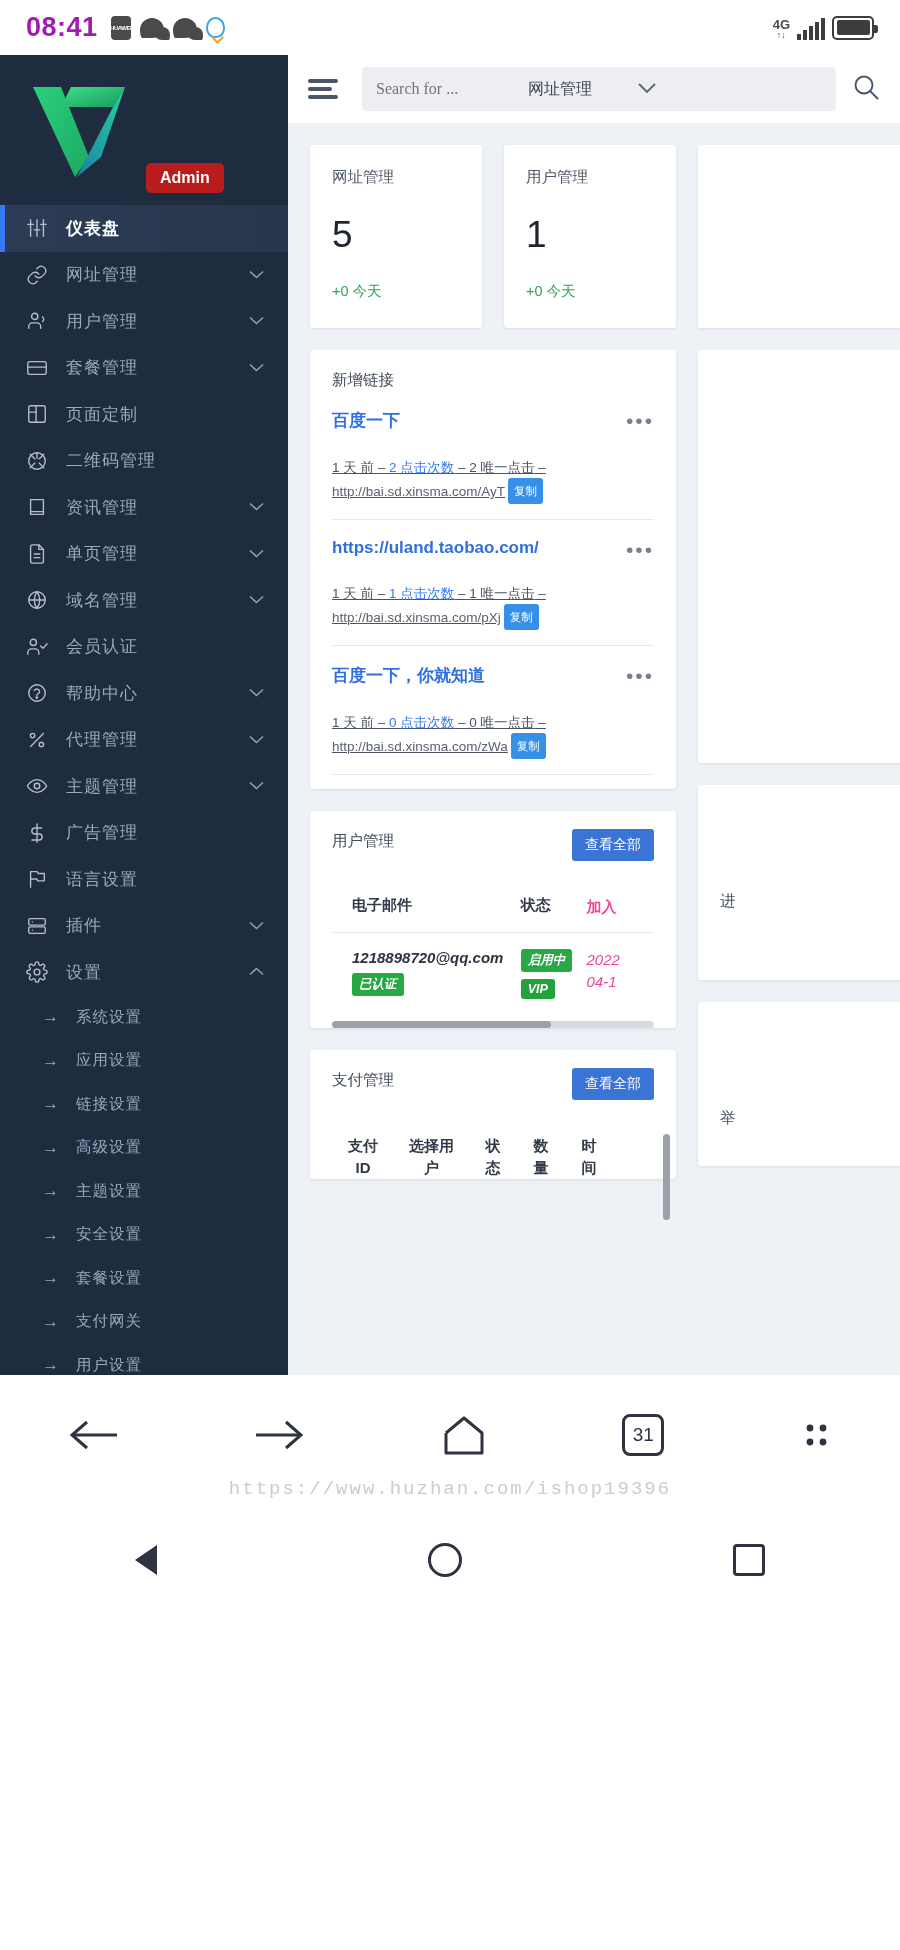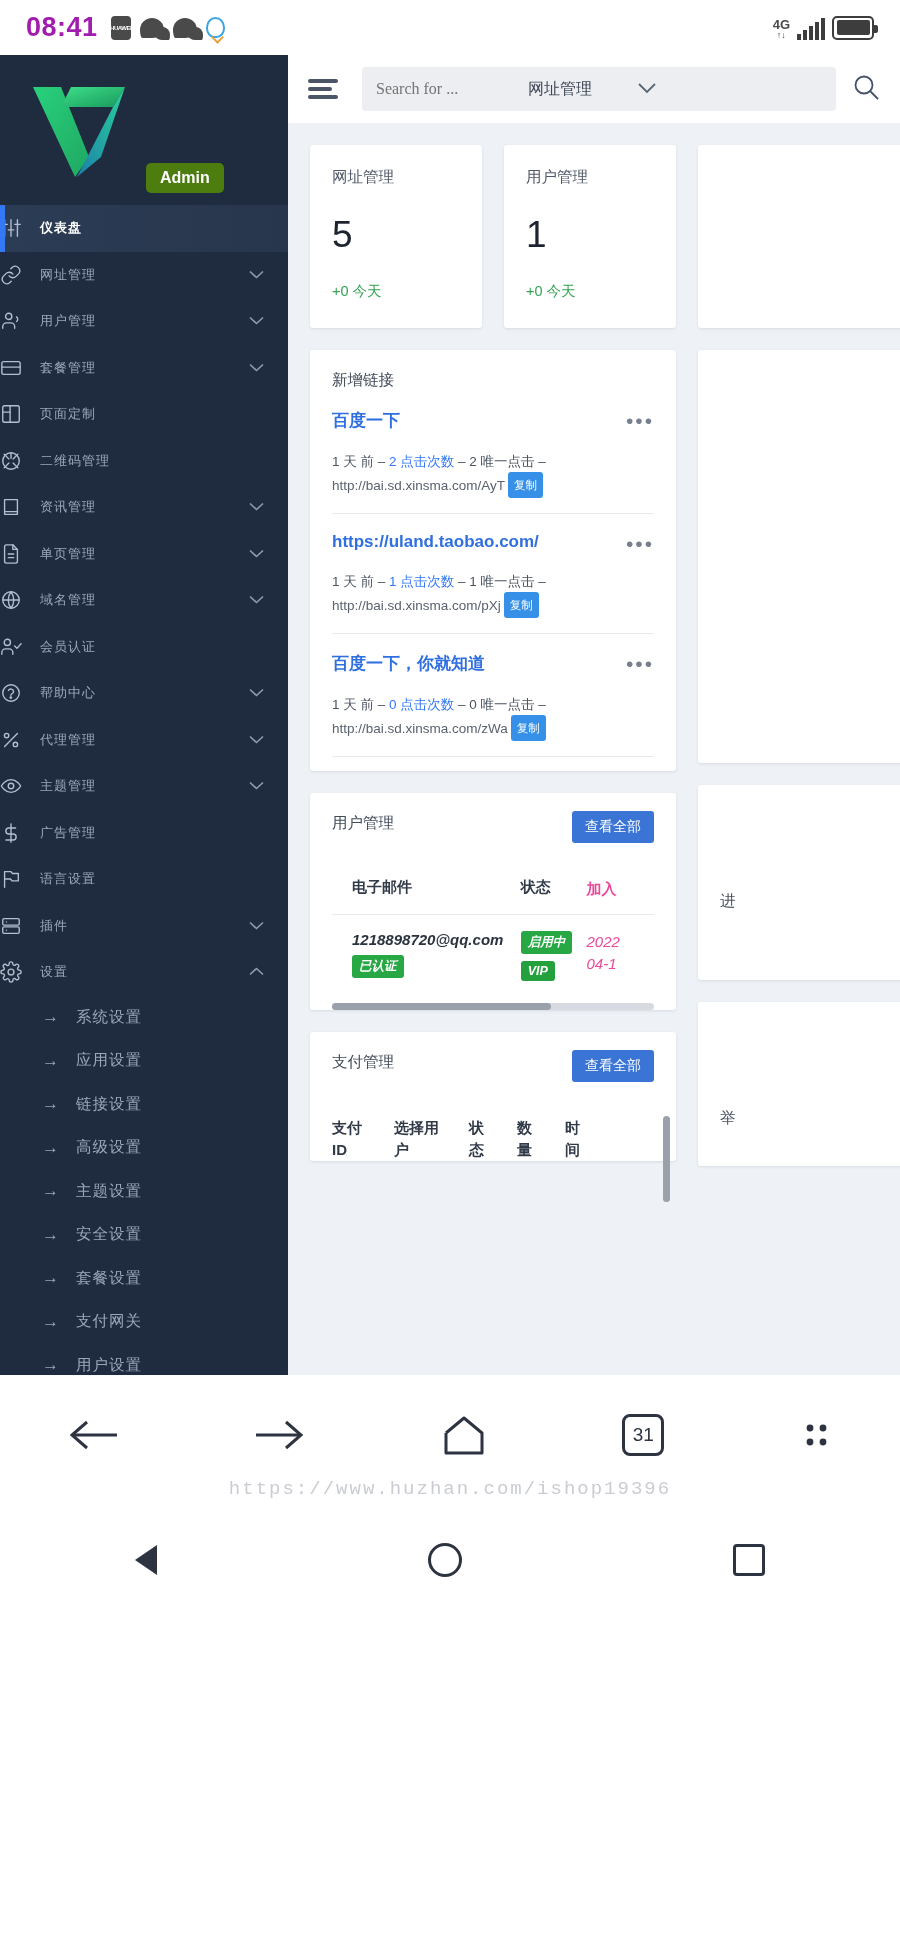--- a/index.html
+++ b/index.html
@@ -59,27 +59,27 @@
     position:absolute;left:0;top:0;width:288px;height:1320px;
     background:#1f2b3e; overflow:hidden;
   }
   .brand{ height:150px; position:relative; }
   .logo{
     position:absolute;left:27px;top:24px;width:106px;height:100px;
   }
   .logo svg{display:block}
   .admin-badge{
     position:absolute;left:146px;top:108px;
-    background:#4d7c0f;color:#fff;font-size:16px;font-weight:bold;
+    background:#b91c1c;color:#fff;font-size:16px;font-weight:bold;
     padding:6px 14px;border-radius:5px;
   }
   .nav{ }
   .nav-item{
-    height:46.5px; display:flex; align-items:center; 
-    color:#9aa8bd; font-size:13px; position:relative; cursor:pointer;
+    height:46.5px; display:flex; align-items:center; padding-left:26px;
+    color:#9aa8bd; font-size:17px; position:relative; cursor:pointer;
   }
   .nav-item.active{
     background:linear-gradient(90deg,#2c3c55 0%, #27364c 100%);
     color:#ffffff; font-weight:bold;
   }
   .nav-item.active:before{
     content:"";position:absolute;left:0;top:0;width:5px;height:100%;background:#3478f6;
   }
   .nav-ico{ width:34px; display:flex; align-items:center; color:#b3bfd0; flex:0 0 34px;}
   .nav-ico svg{ display:block; }
@@ -133,21 +133,21 @@
   .card{
     background:#fff;border-radius:3px;box-shadow:0 1px 3px rgba(30,40,60,.10);
     margin-top:22px;
   }
   .card-links{ width:366px; padding:20px 22px 14px 22px;}
   .card-title{ font-size:15.5px;color:#424b59;}
   .link-row{ padding:18px 0 14px 0; border-bottom:1px solid #e6e9ee; position:relative;}
   .link-row:last-child{ border-bottom:1px solid #e6e9ee; }
   .link-name{ font-size:17px;color:#2f6fe0;font-weight:bold;}
   .dots{ position:absolute;right:0;top:18px;color:#77808f;font-size:21px;letter-spacing:2px;cursor:pointer;}
-  .link-meta{ margin-top:19px;font-size:13.5px;color:#4b5360;line-height:22px;}
+  .link-meta{ margin-top:25px;font-size:13.5px;color:#4b5360;line-height:22px;text-decoration:underline;}
   .link-meta .blue{ color:#3478f6; }
   .link-url{ font-size:13.5px;color:#5a6270; }
   .copy-btn{
     display:inline-block;background:#3690e8;color:#fff;font-size:11.5px;
     padding:2px 6px;border-radius:3px;margin-left:3px;position:relative;top:-1px;cursor:pointer;
   }
 
   .card-table{ width:366px; padding:20px 22px 0 22px; position:relative;}
   .view-all{
     position:absolute;right:22px;top:18px;background:#3a74d4;color:#fff;
@@ -163,21 +163,21 @@
   .badge{ display:inline-block;color:#fff;font-size:12.5px;font-weight:bold;padding:3px 7px;border-radius:3px;}
   .b-green{ background:#28a745;}
   .b-vip{ background:#24a03c;}
   .cert{ margin-top:7px; }
   .hscroll{
     height:7px;background:#d7dbe1;border-radius:4px;margin-top:12px;position:relative;
   }
   .hscroll i{ position:absolute;left:0;top:0;height:7px;width:68%;background:#9aa1ab;border-radius:4px;display:block;}
 
   .card-pay{ width:366px; padding:20px 22px 0 22px; position:relative;}
-  .pay-cols{ display:flex; margin-top:44px; font-size:15px;color:#313a48;font-weight:bold;line-height:22px;}
+  .pay-cols{ display:flex; margin-top:44px; font-size:15px;color:#313a48;font-weight:bold;line-height:22px;text-align:center;}
   .pay-cols div{ }
   .pc1{width:62px}.pc2{width:75px}.pc3{width:48px}.pc4{width:48px}.pc5{width:48px}
   .vscroll{ position:absolute;right:6px;top:84px;width:7px;height:86px;background:#9aa1ab;border-radius:4px;}
 
   
   .peek{ position:absolute; left:410px; top:22px; width:230px;}
   .peek .pk{
     background:#fff;border-radius:3px;box-shadow:0 1px 3px rgba(30,40,60,.10);
     color:#4a5260;font-size:15.5px;
   }

